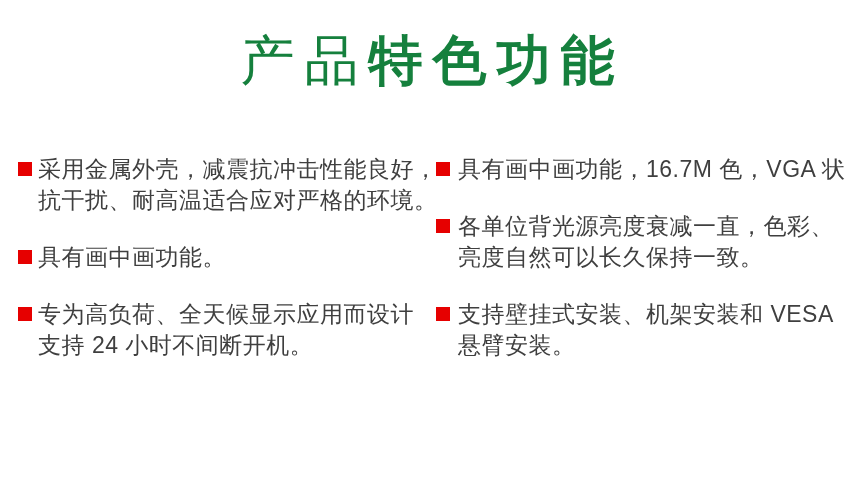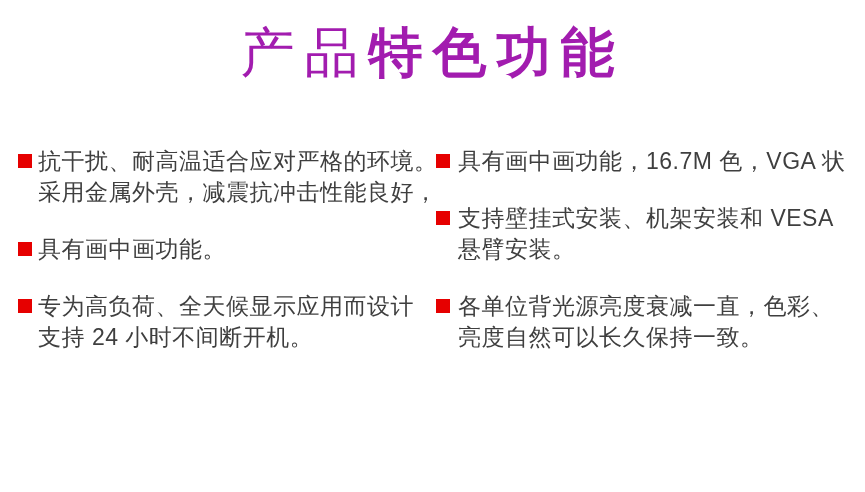--- a/index.html
+++ b/index.html
@@ -13,27 +13,27 @@
     font-family: "Liberation Sans", "DejaVu Sans", sans-serif;
     overflow: hidden;
   }
   .page {
     position: relative;
     width: 865px;
     height: 492px;
     background: #ffffff;
   }
   .title {
-    margin: 8px;
+    margin: 16px;
     padding-top: 8px;
     text-align: center;
     font-size: 54px;
     line-height: 72px;
     letter-spacing: 10px;
-    color: #a21caf;
+    color: #15803d;
     white-space: nowrap;
   }
   .title-light {
     font-weight: 200;
     -webkit-text-stroke: 0px;
   }
   .title-bold {
     font-weight: 900;
   }
   .columns {
@@ -82,22 +82,22 @@
 
   <h1 class="title"><span class="title-light">产品</span><span class="title-bold">特色功能</span></h1>
 
   <div class="columns">
 
     <div class="column column-left">
 
       <div class="feature">
         <span class="bullet"></span>
         <div class="feature-text">
+          <div class="feature-line">采用金属外壳，减震抗冲击性能良好，</div>
           <div class="feature-line">抗干扰、耐高温适合应对严格的环境。</div>
-          <div class="feature-line">采用金属外壳，减震抗冲击性能良好，</div>
         </div>
       </div>
 
 
       <div class="feature">
         <span class="bullet"></span>
         <div class="feature-text">
           <div class="feature-line">具有画中画功能。</div>
         </div>
       </div>
@@ -118,30 +118,30 @@
       <div class="feature">
         <span class="bullet"></span>
         <div class="feature-text">
           <div class="feature-line">具有画中画功能，16.7M 色，VGA 状</div>
         </div>
       </div>
 
       <div class="feature">
         <span class="bullet"></span>
         <div class="feature-text">
-          <div class="feature-line">支持壁挂式安装、机架安装和 VESA</div>
-          <div class="feature-line">悬臂安装。</div>
+          <div class="feature-line">各单位背光源亮度衰减一直，色彩、</div>
+          <div class="feature-line">亮度自然可以长久保持一致。</div>
         </div>
       </div>
 
       <div class="feature">
         <span class="bullet"></span>
         <div class="feature-text">
-          <div class="feature-line">各单位背光源亮度衰减一直，色彩、</div>
-          <div class="feature-line">亮度自然可以长久保持一致。</div>
+          <div class="feature-line">支持壁挂式安装、机架安装和 VESA</div>
+          <div class="feature-line">悬臂安装。</div>
         </div>
       </div>
 
     </div>
 
   </div>
 
 </div>
 
 </body></html>

